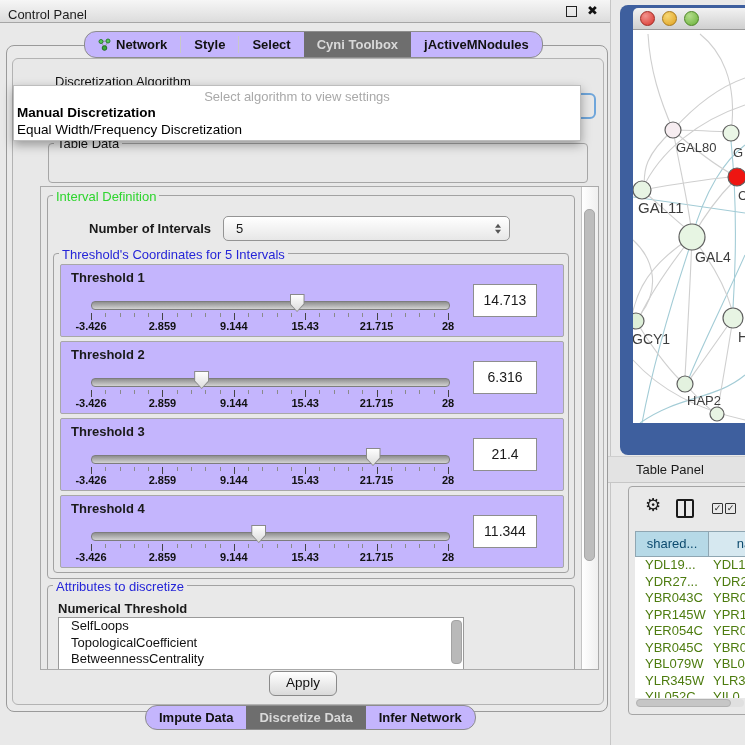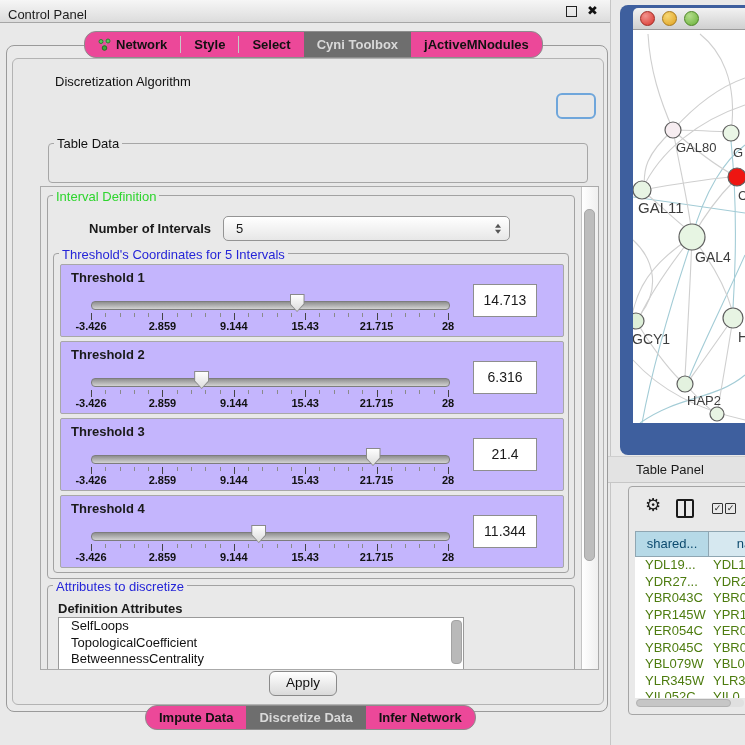--- a/index.html
+++ b/index.html
@@ -7,21 +7,21 @@
   .stage{position:relative;width:745px;height:745px;overflow:hidden;background:#e9e9e9}
 
   
   .left-panel{position:absolute;left:0;top:0;width:610px;height:745px;background:#e9e9e9;border-right:1px solid #c6c6c6}
   .titlebar{position:absolute;left:0;top:0;width:610px;height:22px;background:linear-gradient(#f6f6f6,#dcdcdc);border-bottom:1px solid #a6a6a6;display:flex;align-items:flex-end}
   .titlebar .title{font-size:13px;margin-left:8px;color:#1c1c1c}
   .float-btn{position:absolute;right:33px;top:6px;width:9px;height:9px;border:1.5px solid #222;background:transparent}
   .close-btn{position:absolute;right:12px;top:2px;font-size:13px;font-weight:bold;color:#111;line-height:18px}
 
   
-  .tabbar{position:absolute;display:flex;background:#ec4899;border:1px solid #8d8d8d;border-radius:12px;overflow:hidden;align-items:stretch}
+  .tabbar{position:absolute;display:flex;background:#c4b5fd;border:1px solid #8d8d8d;border-radius:12px;overflow:hidden;align-items:stretch}
   .tabbar .tab{display:flex;align-items:center;gap:5px;padding:0 13px;font-size:13px;font-weight:600;color:#111;white-space:nowrap}
   .tabbar .tab.active{background:#6e6e6e;color:#d9d9d9}
   .tabbar .tabsep{width:1px;background:#c8c8c8;margin:4px 0}
   #top-tabs{left:84px;top:31px;height:25px}
   #bottom-tabs{left:145px;top:705px;height:23px}
 
   .outer-panel{position:absolute;left:6px;top:45px;width:600px;height:665px;background:#eaeaea;border:1px solid #9a9a9a;border-radius:8px}
   .inner-panel{position:absolute;left:12px;top:58px;width:590px;height:645px;background:#e8e8e8;border:1px solid #b3b3b3;border-radius:6px}
 
   .group-label{position:absolute;font-size:13px;background:#e8e8e8;padding:0 3px;white-space:nowrap}
@@ -351,35 +351,40 @@
               <span class="ticklabel" style="left: 285.6px;">21.715</span>
               <span class="ticklabel" style="left: 357px;">28</span>
             </div>
             <div class="vbox">11.344</div>
           </div>
         </div>
       <span class="group-label thr-label">Threshold's Coordinates for 5 Intervals</span>
 
       <div class="fieldset attr-group"></div>
       <span class="group-label attr-label">Attributes to discretize</span>
-      <span class="num-label">Definition Attributes</span>
+      <span class="num-label">Numerical Threshold</span>
       <div class="attr-list" id="attr-list">
         <div class="list-scroll"></div>
       <div class="attr-item">SelfLoops</div>
           <div class="attr-item">TopologicalCoefficient</div>
           <div class="attr-item">BetweennessCentrality</div>
         </div>
 
       <div class="vscroll-track">
         <div class="vscroll-thumb"></div>
       </div>
     </div>
 
     <div class="apply-btn">Apply</div>
 
+    <div class="dropdown">
+      <span class="prompt">Select algorithm to view settings</span>
+      <span class="opt first">Manual Discretization</span>
+      <span class="opt">Equal Width/Frequency Discretization</span>
+    </div>
 
     <div class="tabbar" id="bottom-tabs">
         <div class="tab">
           <span>Impute Data</span>
         </div>
         <div class="tab active">
           <span>Discretize Data</span>
         </div>
         <div class="tab">
           <span>Infer Network</span>

